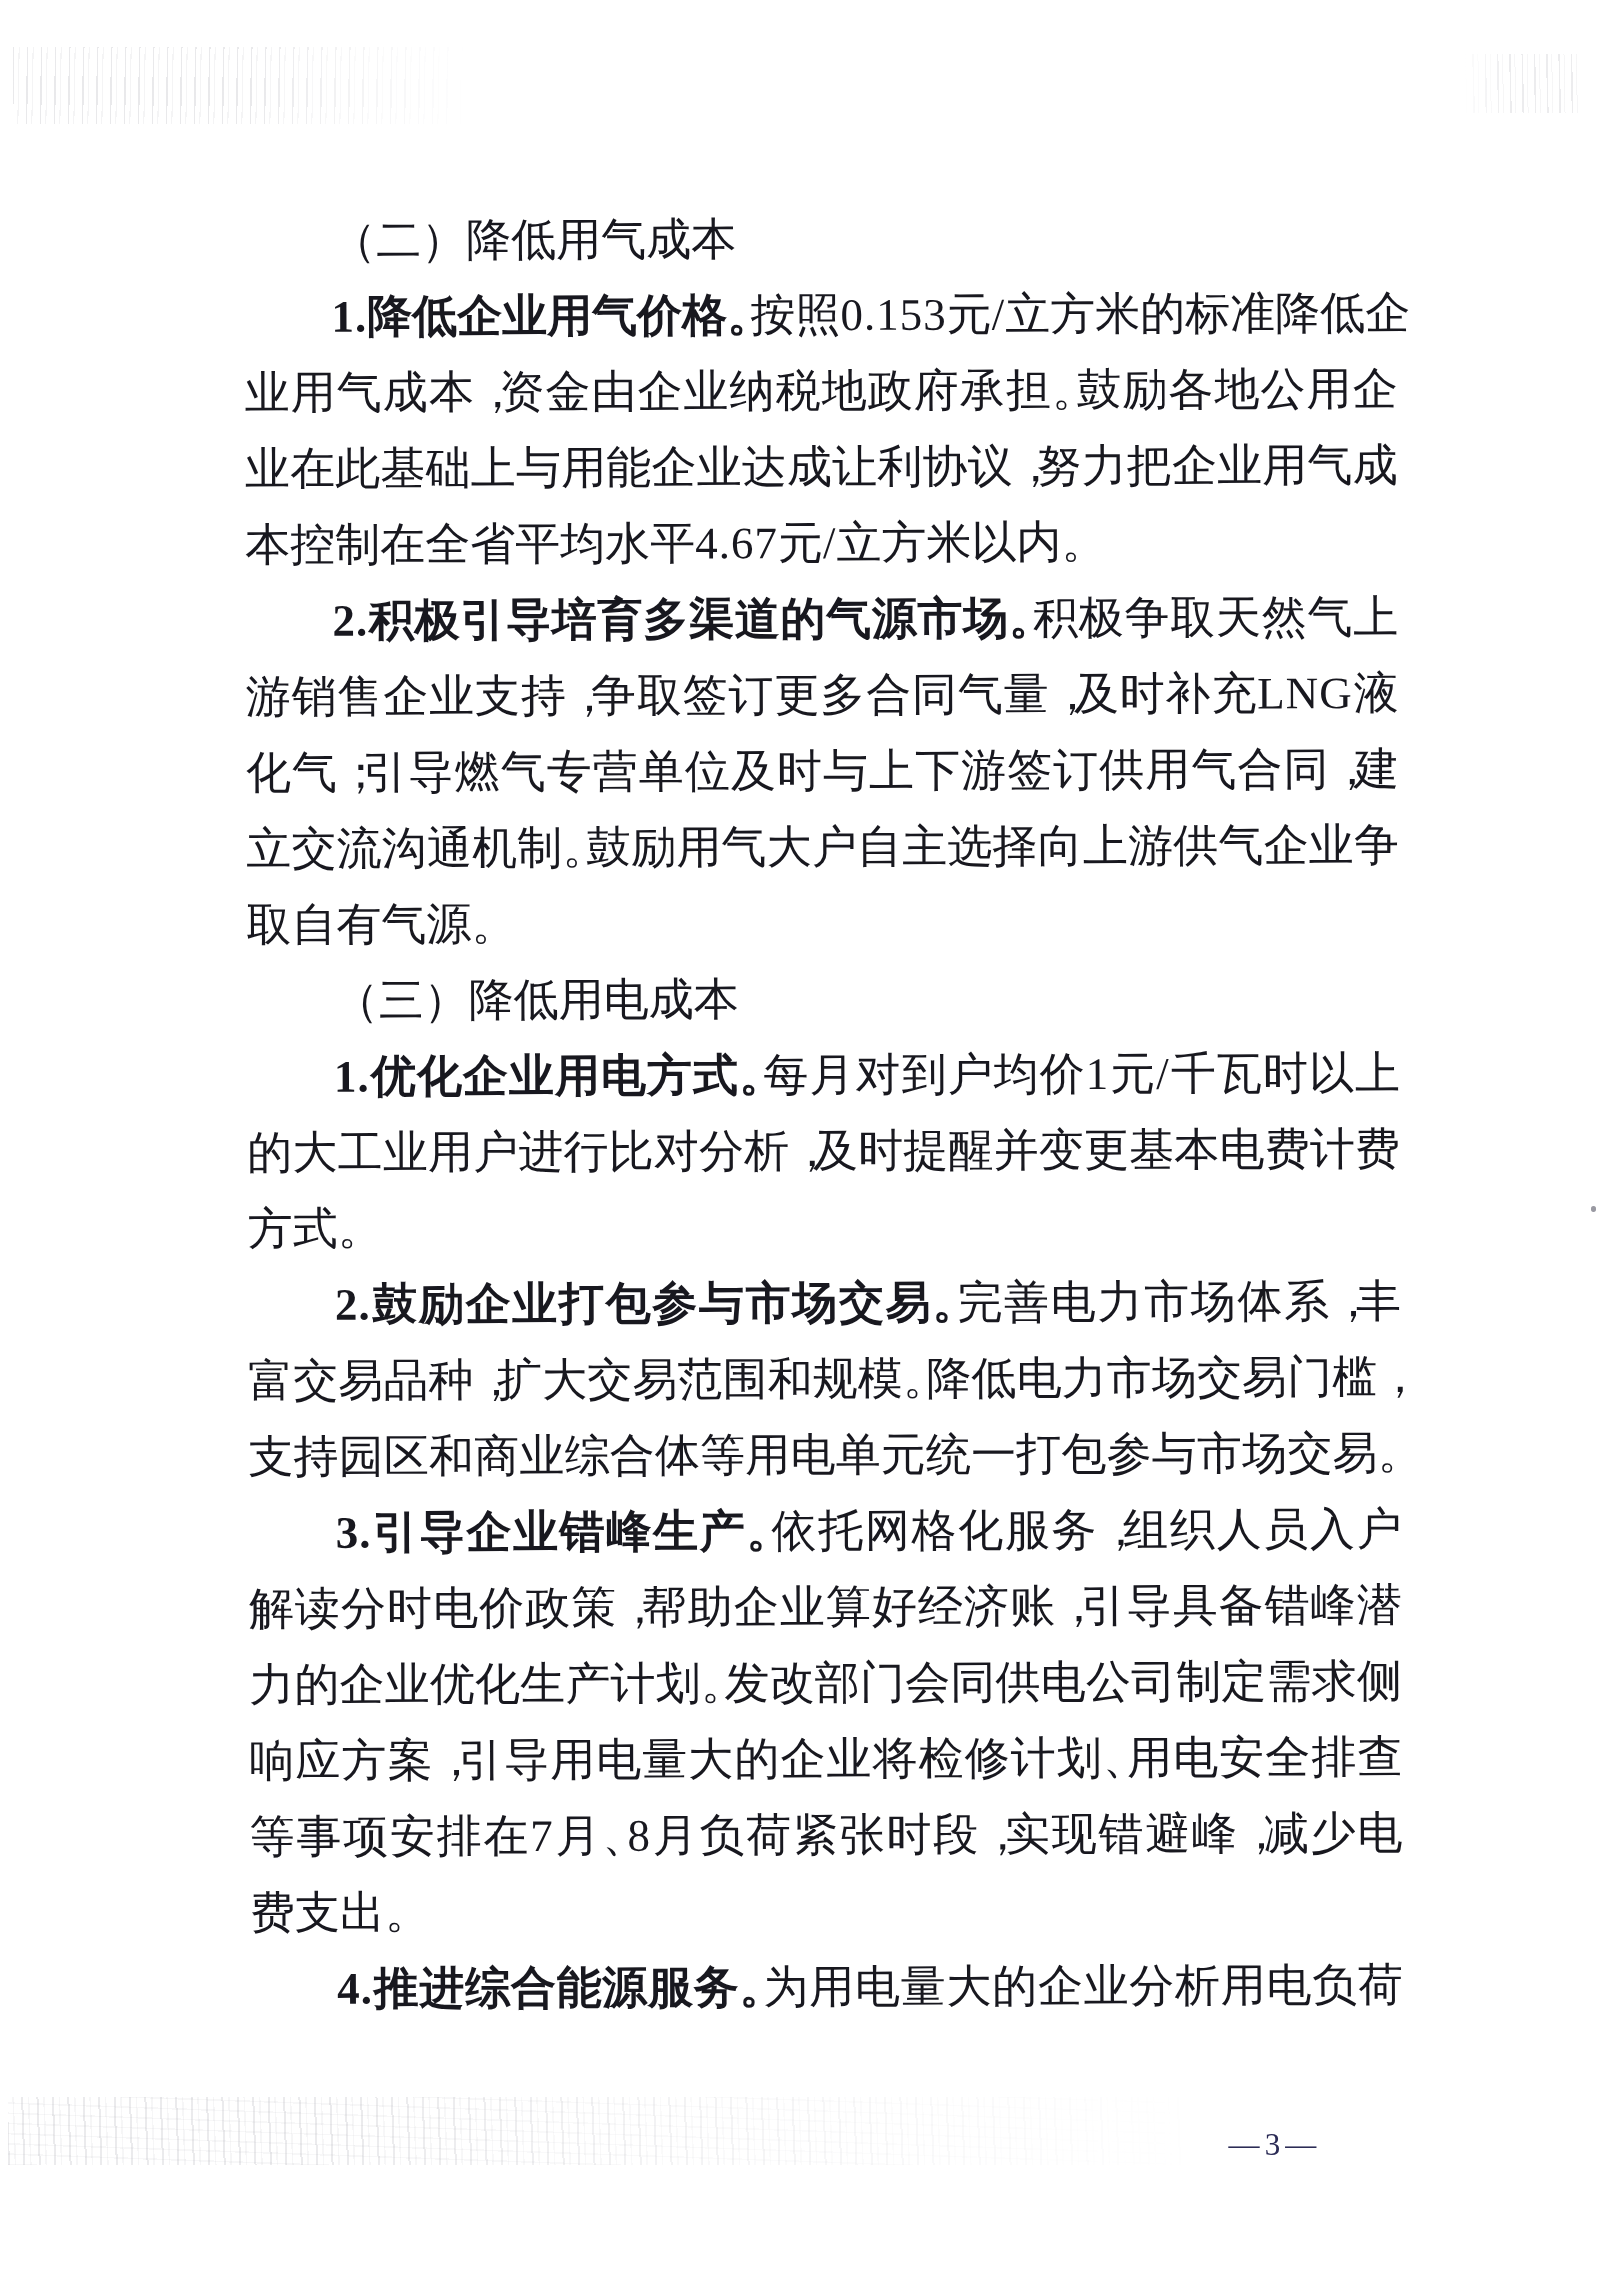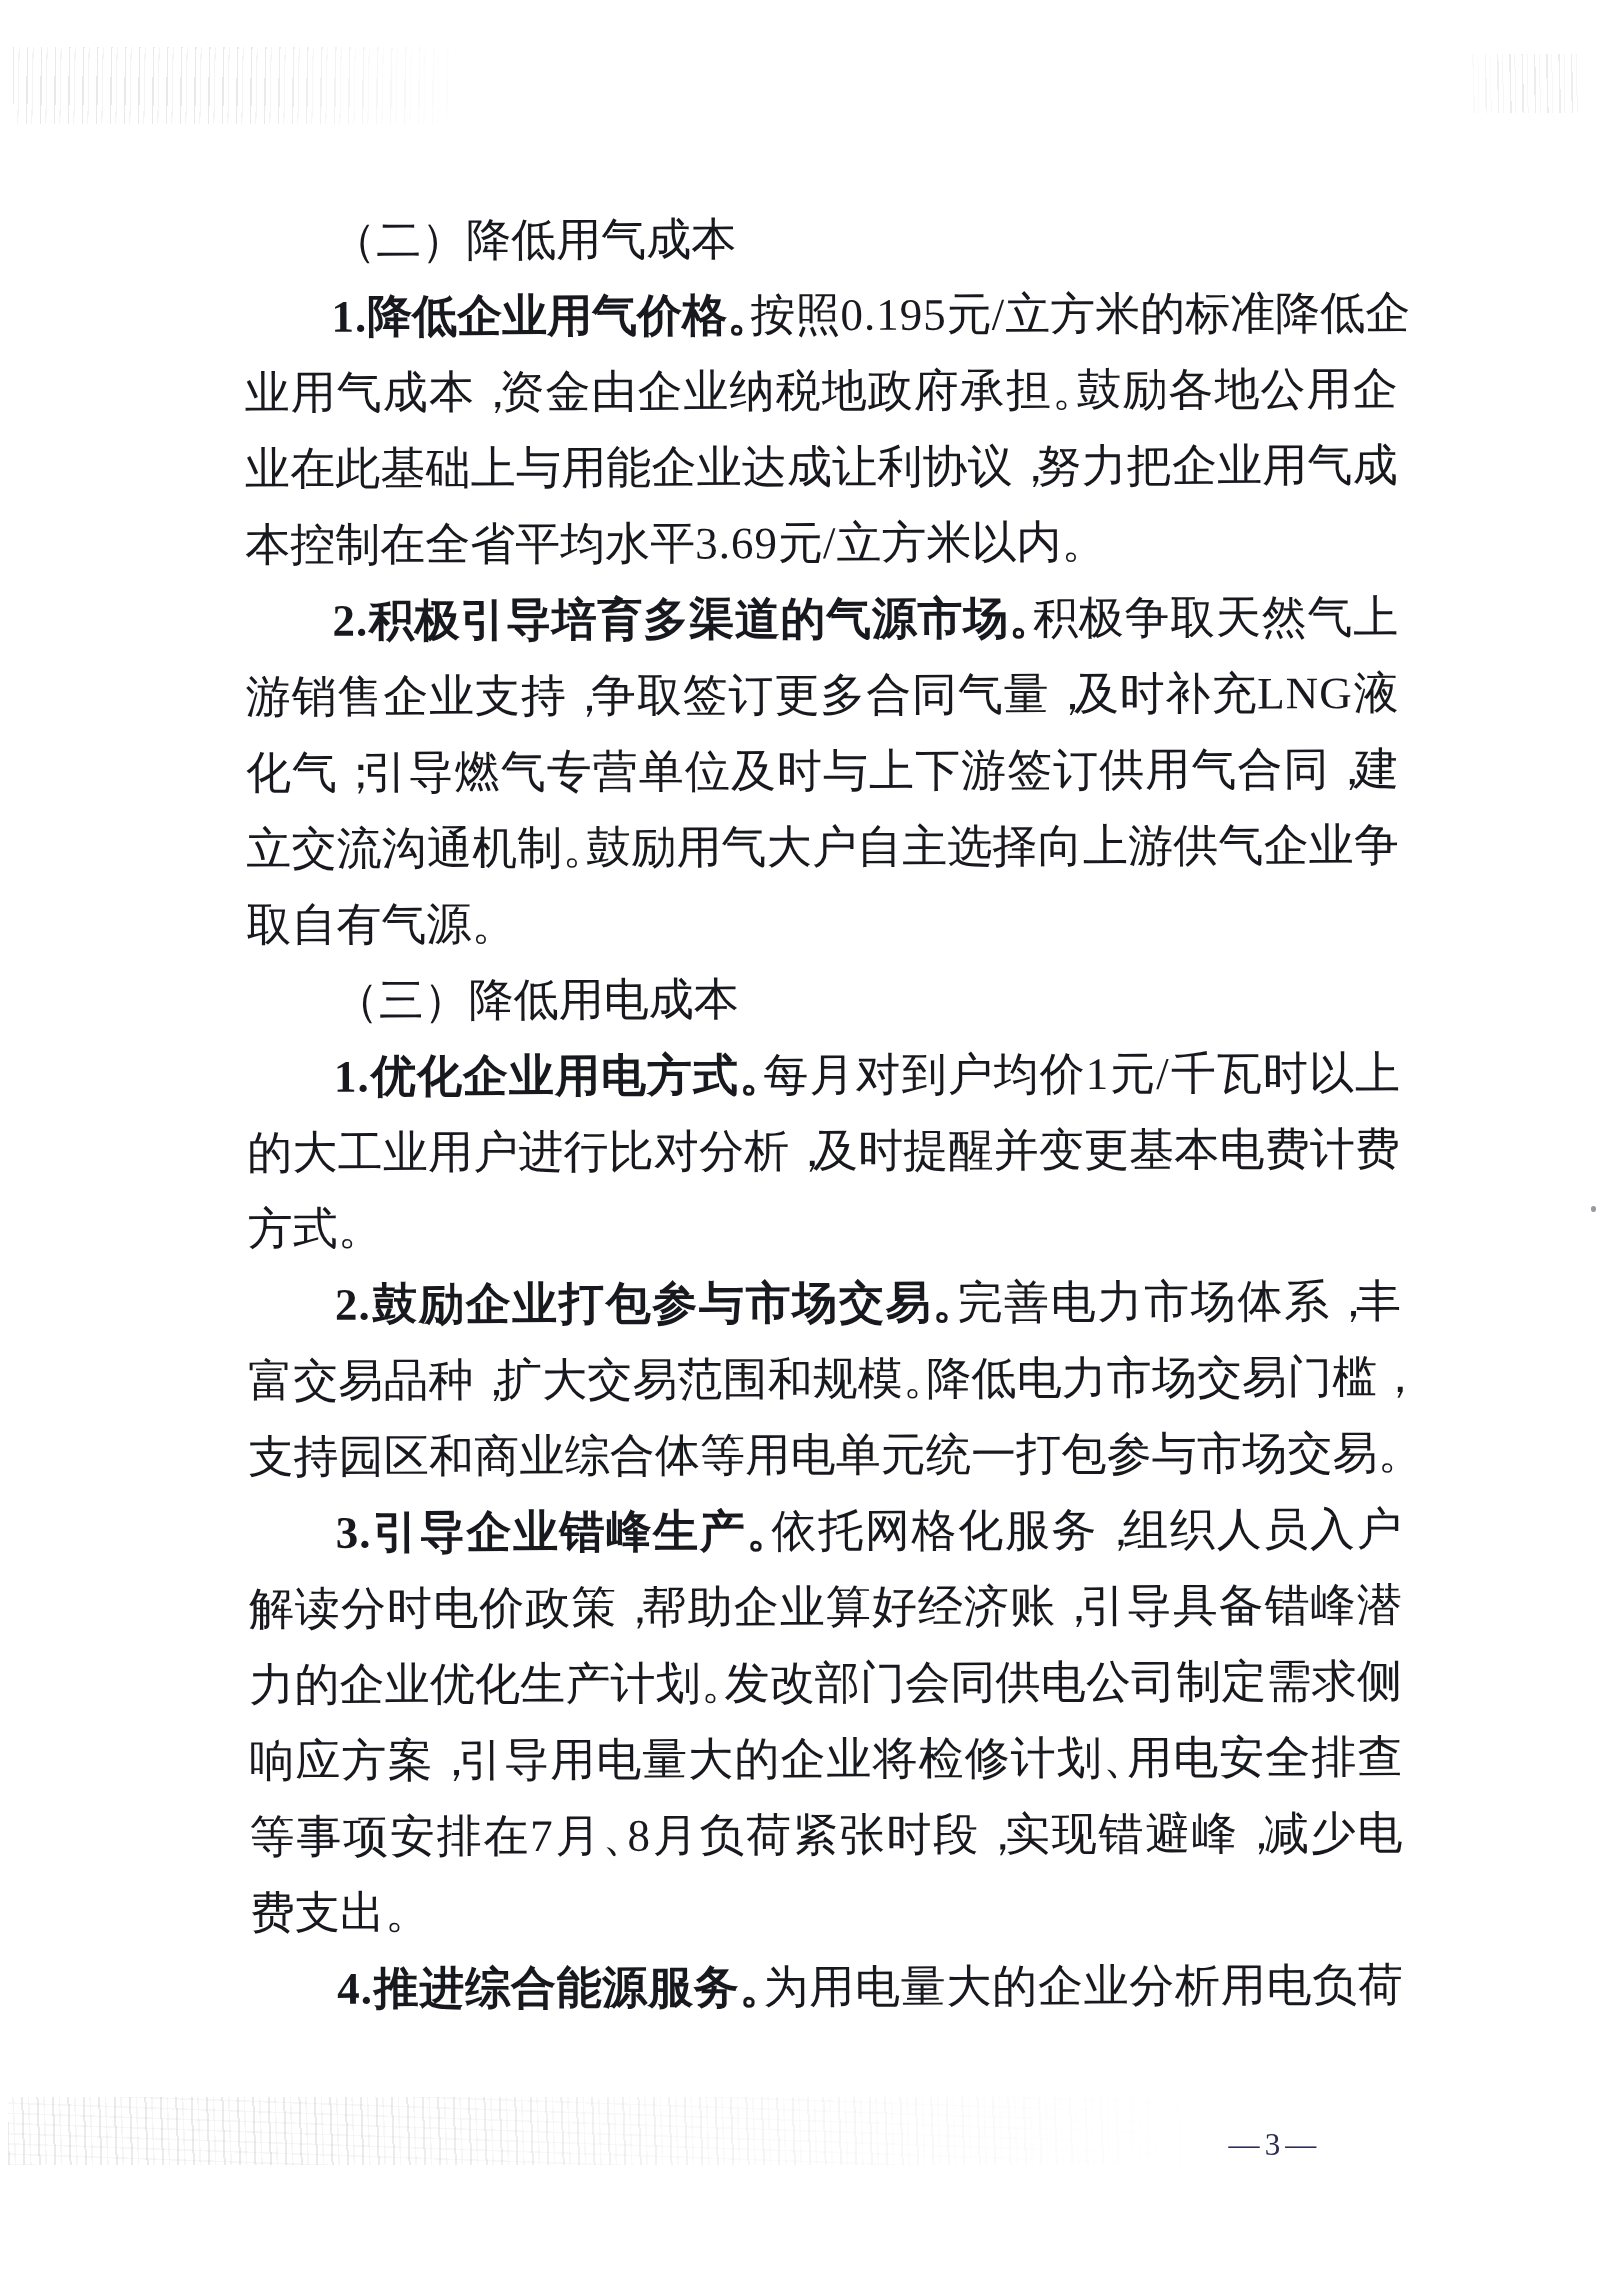--- a/index.html
+++ b/index.html
@@ -100,21 +100,21 @@
         <span class="tk cjk b">低</span>
         <span class="tk cjk b">企</span>
         <span class="tk cjk b">业</span>
         <span class="tk cjk b">用</span>
         <span class="tk cjk b">气</span>
         <span class="tk cjk b">价</span>
         <span class="tk cjk b">格</span>
         <span class="tk p b">。</span>
         <span class="tk cjk">按</span>
         <span class="tk cjk">照</span>
-        <span class="tk lat">0.195</span>
+        <span class="tk lat">0.153</span>
         <span class="tk cjk">元</span>
         <span class="tk lat">/</span>
         <span class="tk cjk">立</span>
         <span class="tk cjk">方</span>
         <span class="tk cjk">米</span>
         <span class="tk cjk">的</span>
         <span class="tk cjk">标</span>
         <span class="tk cjk">准</span>
         <span class="tk cjk">降</span>
         <span class="tk cjk">低</span>
@@ -180,21 +180,21 @@
         <span class="tk cjk">本</span>
         <span class="tk cjk">控</span>
         <span class="tk cjk">制</span>
         <span class="tk cjk">在</span>
         <span class="tk cjk">全</span>
         <span class="tk cjk">省</span>
         <span class="tk cjk">平</span>
         <span class="tk cjk">均</span>
         <span class="tk cjk">水</span>
         <span class="tk cjk">平</span>
-        <span class="tk lat">3.69</span>
+        <span class="tk lat">4.67</span>
         <span class="tk cjk">元</span>
         <span class="tk lat">/</span>
         <span class="tk cjk">立</span>
         <span class="tk cjk">方</span>
         <span class="tk cjk">米</span>
         <span class="tk cjk">以</span>
         <span class="tk cjk">内</span>
         <span class="tk p">。</span>
       </div>
       <div class="line just ind">

